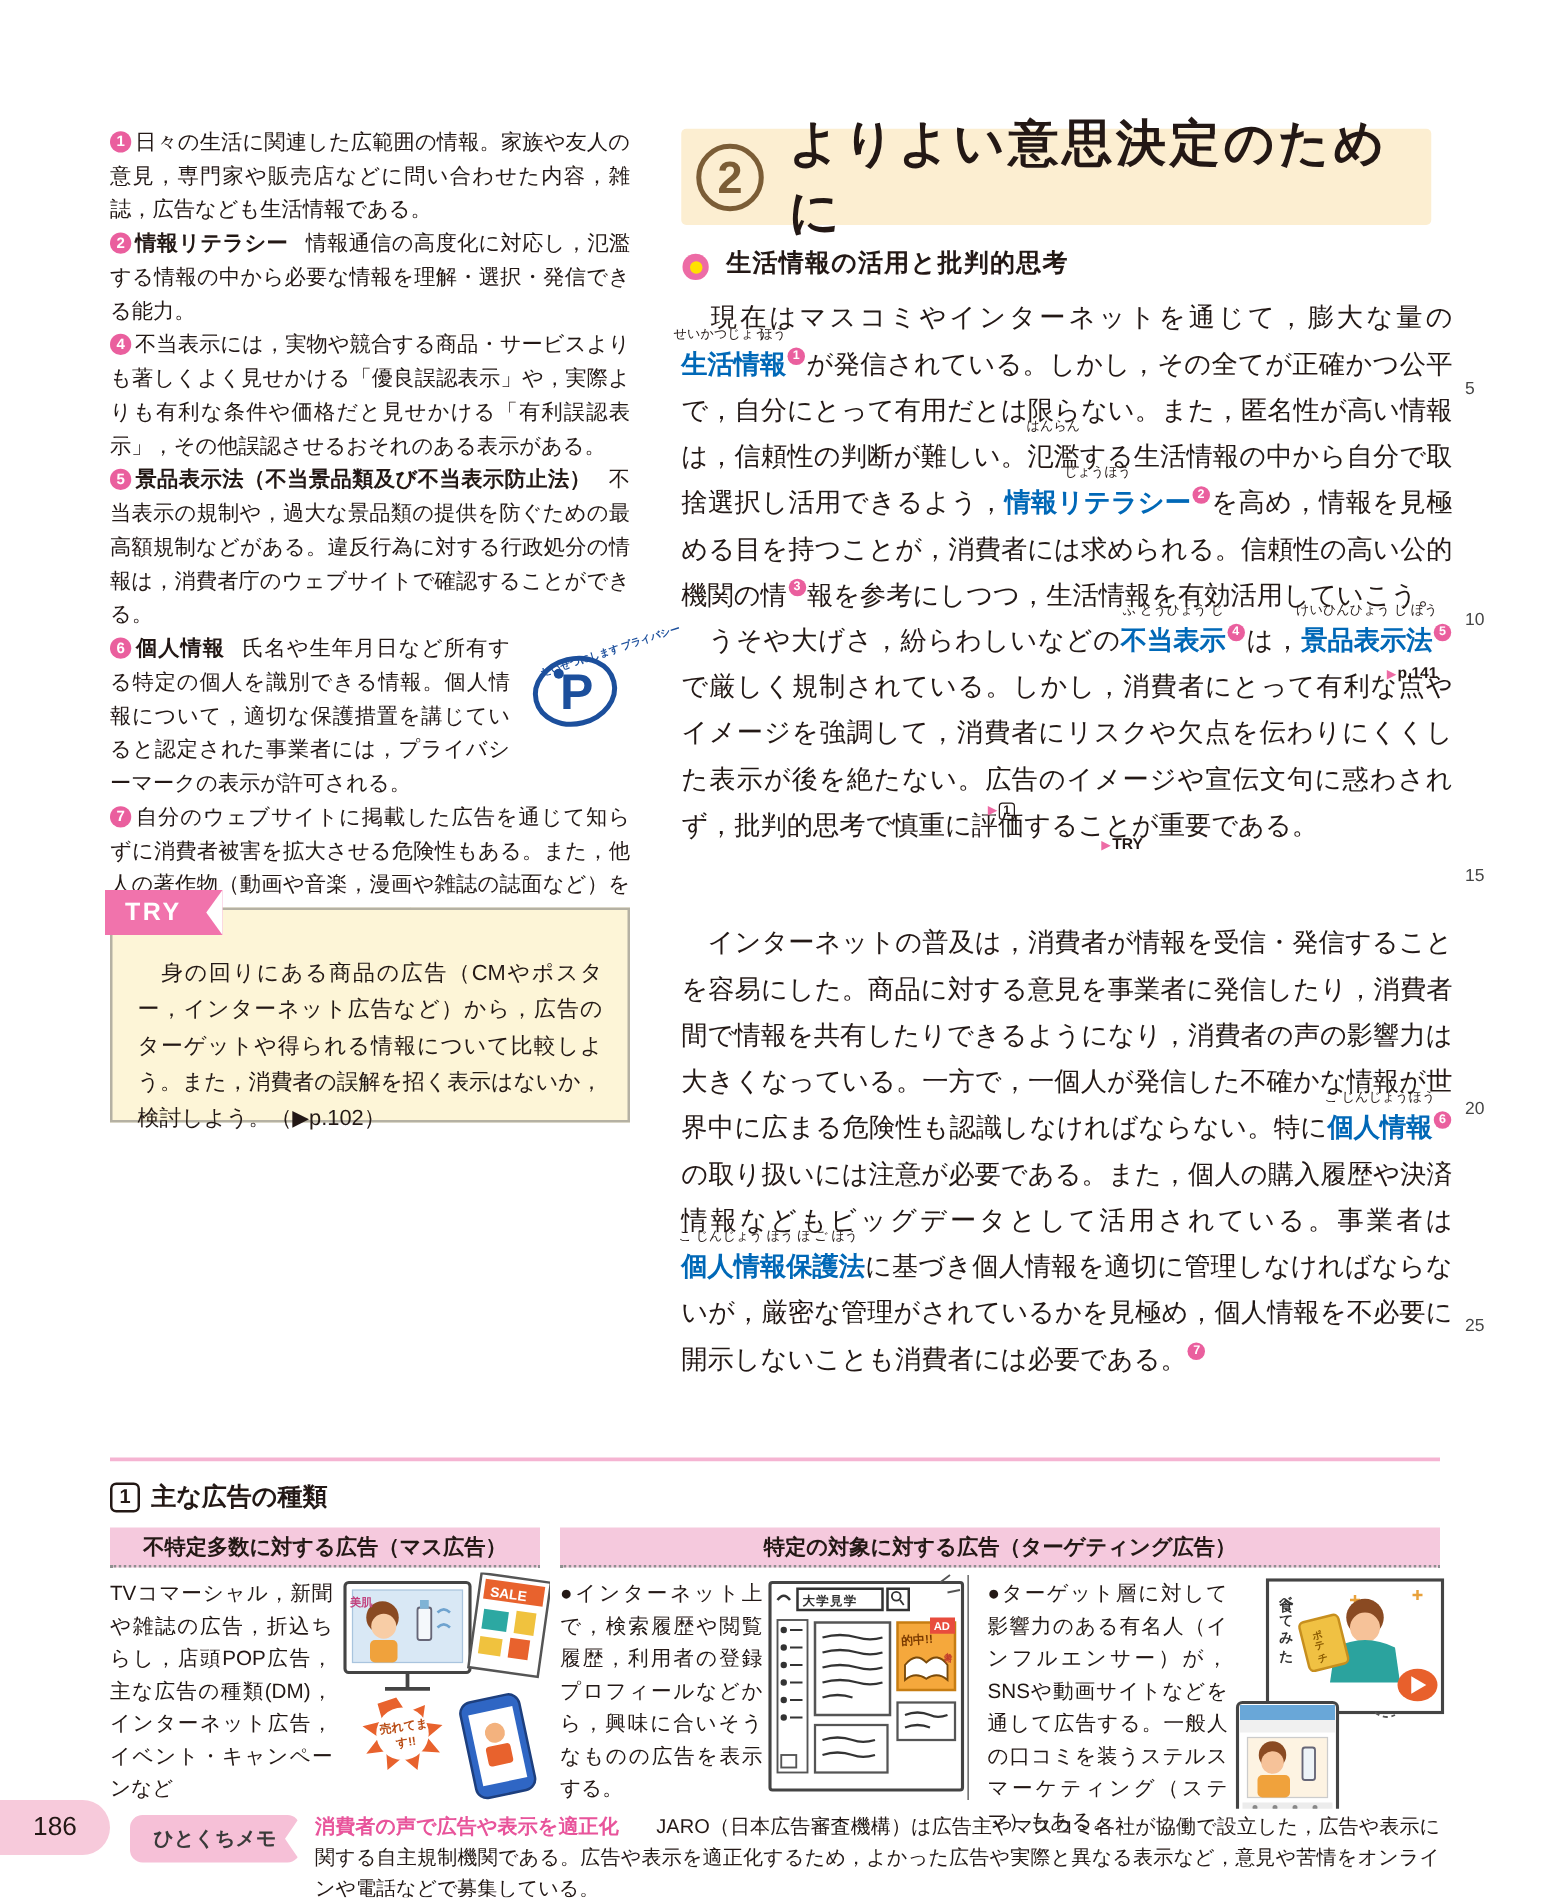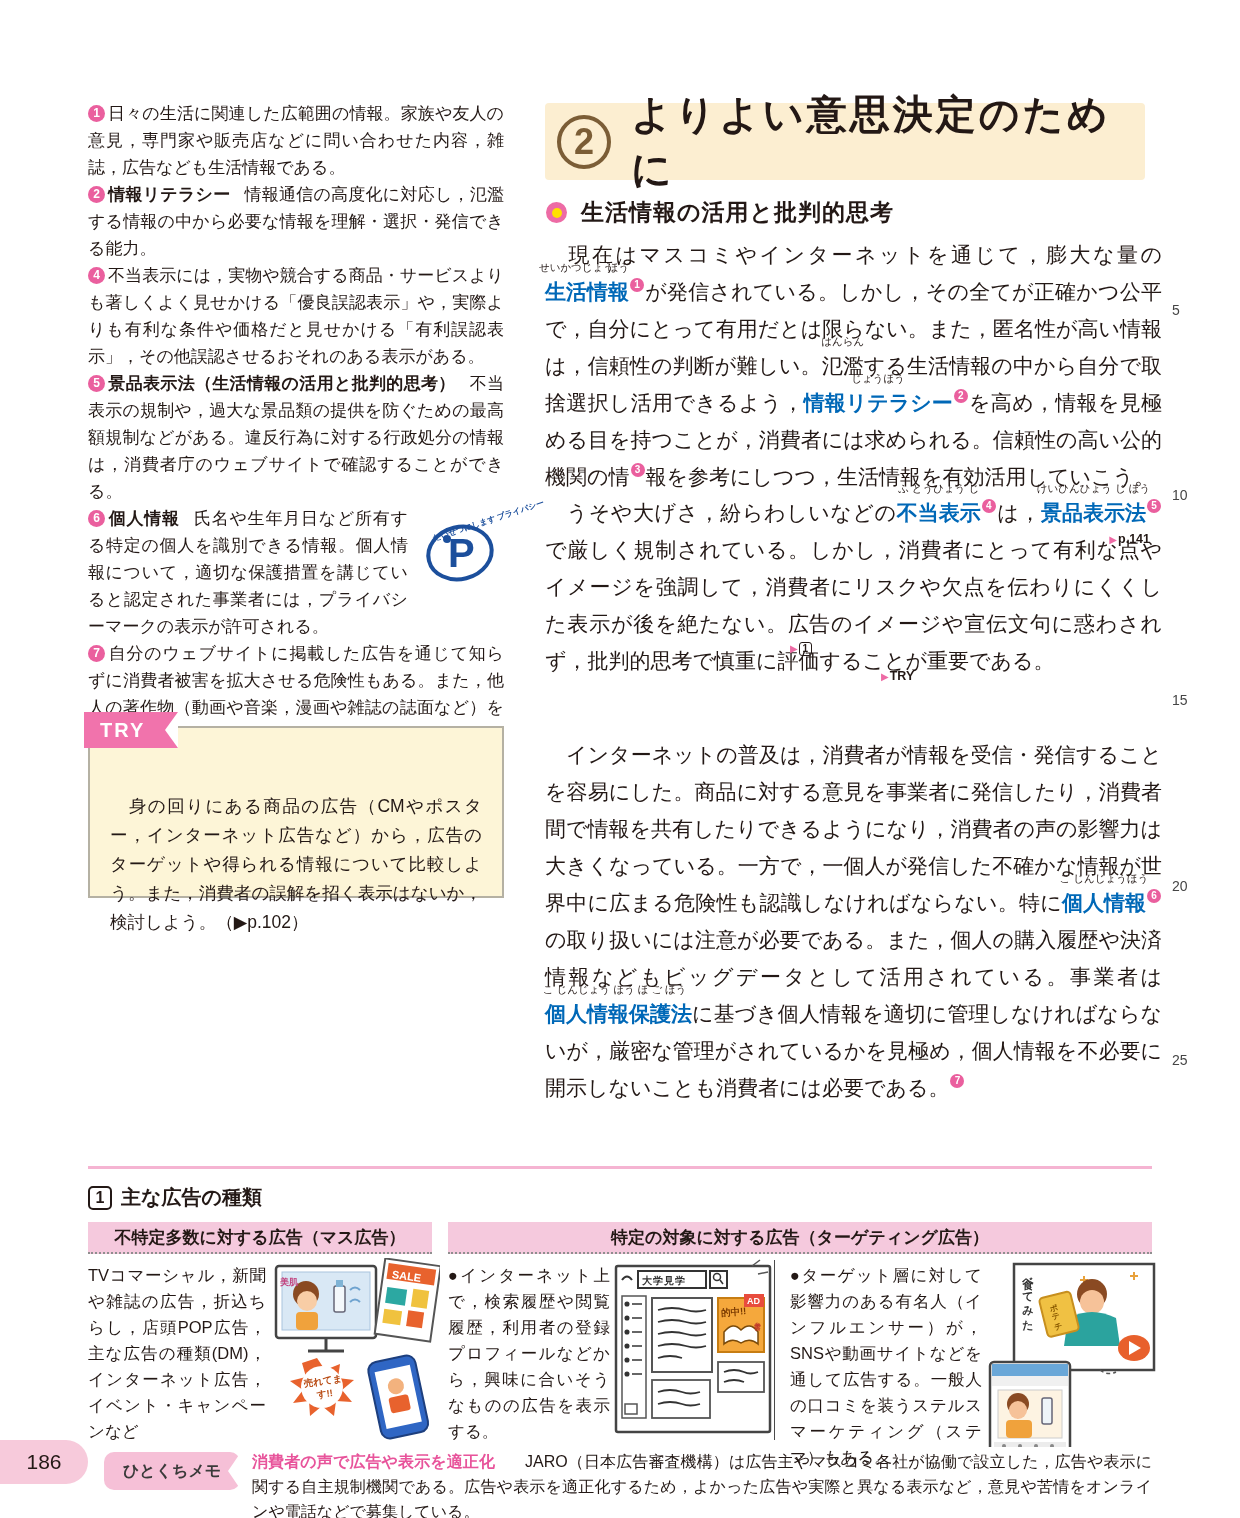--- a/index.html
+++ b/index.html
@@ -20,33 +20,33 @@
 
   
   .trybox { position:absolute; left:88px; top:726px; width:416px; height:172px;
             background:#fdf5d7; border:2px solid #b5b1a3; }
   .trytab { position:absolute; top:-16px; left:-6px; width:94px; height:36px;
             background:#f173ac; color:#fff; font-weight:700; font-size:20px;
             line-height:36px; padding-left:16px; letter-spacing:2px; }
   .trytab:after { content:""; position:absolute; right:0; top:0;
             border-right:13px solid #fff; border-top:18px solid transparent;
             border-bottom:18px solid transparent; }
-  .trytext { padding:36px 20px 0 20px; font-size:17.5px; line-height:29px; text-align:justify;margin-top:28px; }
+  .trytext { padding:36px 20px 0 20px; font-size:17.5px; line-height:29px; text-align:justify; }
 
   
   .banner { position:absolute; left:545px; top:103px; width:600px; height:77px;
             background:#fceed1; border-radius:4px; display:flex; align-items:center; }
   .chapnum { width:54px; height:54px; border:4px solid #7b5d36; border-radius:50%;
              color:#7b5d36; font-size:36px; font-weight:700; display:flex;
              align-items:center; justify-content:center; margin:0 20px 0 12px; flex:none; }
   .chaptitle { font-size:40px; font-weight:800; letter-spacing:3px; }
 
   
-  .sechead { position:absolute; left:546px; display:flex; align-items:center;
-             font-size:23px; font-weight:800; letter-spacing:1px; }
+  .sechead { position:absolute; left:546px; display:flex; align-items:flex-end;
+             font-size:20px; font-weight:800; letter-spacing:1px; }
   .bullet { width:21px; height:21px; border-radius:50%; background:#ed6ba5;
             margin-right:14px; position:relative; flex:none; }
   .bullet:after { content:""; position:absolute; left:5.5px; top:5.5px; width:10px; height:10px;
             border-radius:50%; background:#ffe100; }
 
   
   .para { position:absolute; left:545px; width:617px; font-size:21px; line-height:37px;
           text-align:justify; }
   .kw { color:#0068b7; font-weight:800; }
   .rb { position:relative; display:inline-block; }
@@ -98,21 +98,21 @@
 </style>
 </head>
 <body>
 
 <div class="page">
 
   <div class="fncol">
     <p class="fn"><span class="ref">1</span><span>日々の生活に関連した広範囲の情報。家族や友人の意見，専門家や販売店などに問い合わせた内容，雑誌，広告なども生活情報である。</span></p>
     <p class="fn"><span class="ref">2</span><span class="head">情報リテラシー</span><span>情報通信の高度化に対応し，氾濫する情報の中から必要な情報を理解・選択・発信できる能力。</span></p>
     <p class="fn"><span class="ref">4</span><span>不当表示には，実物や競合する商品・サービスよりも著しくよく見せかける「優良誤認表示」や，実際よりも有利な条件や価格だと見せかける「有利誤認表示」，その他誤認させるおそれのある表示がある。</span></p>
-    <p class="fn"><span class="ref">5</span><span class="head">景品表示法（生活情報の活用と批判的思考）</span><span>不当表示の規制や，過大な景品類の提供を防ぐための最高額規制などがある。違反行為に対する行政処分の情報は，消費者庁のウェブサイトで確認することができる。</span></p>
+    <p class="fn"><span class="ref">5</span><span class="head">景品表示法（不当景品類及び不当表示防止法）</span><span>不当表示の規制や，過大な景品類の提供を防ぐための最高額規制などがある。違反行為に対する行政処分の情報は，消費者庁のウェブサイトで確認することができる。</span></p>
     <p class="fn">
       <span class="pmark">
         <span class="plabel">たいせつにします プライバシー</span>
         <svg width="88" height="80" viewBox="0 0 88 80">
           <ellipse cx="44" cy="44" rx="32" ry="26" fill="none" stroke="#1c4f9c" stroke-width="4" transform="rotate(-14 44 44)"></ellipse>
           <text x="32" y="58" font-size="40" font-weight="bold" fill="#1c4f9c">P</text>
           <circle cx="31" cy="30" r="4" fill="#1c4f9c"></circle>
         </svg>
       </span>
       <span class="ref">6</span><span class="head">個人情報</span><span>氏名や生年月日など所有する特定の個人を識別できる情報。個人情報について，適切な保護措置を講じていると認定された事業者には，プライバシーマークの表示が許可される。</span>

